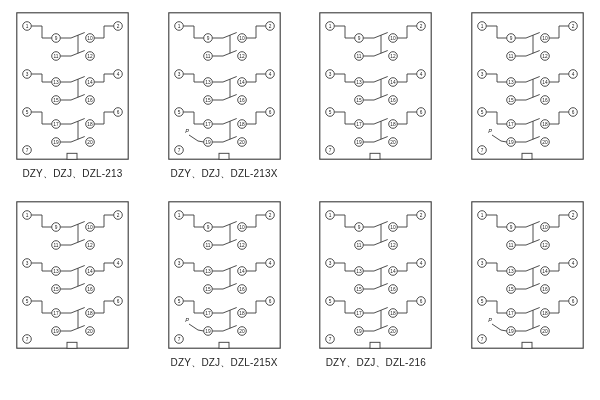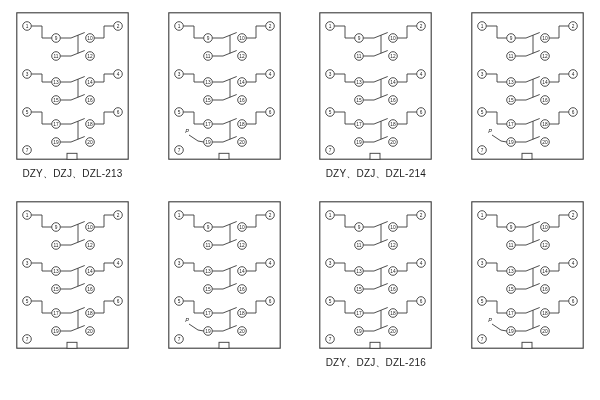--- a/index.html
+++ b/index.html
@@ -156,86 +156,86 @@
           <text x="74" y="89.7" text-anchor="middle" font-size="4.8" fill="#1d1d1d">16</text>
           <circle cx="74" cy="112" r="4.3" fill="#ffffff" stroke="#3a3a3a" stroke-width="0.9"></circle>
           <text x="74" y="113.7" text-anchor="middle" font-size="4.8" fill="#1d1d1d">18</text>
           <circle cx="74" cy="130" r="4.3" fill="#ffffff" stroke="#3a3a3a" stroke-width="0.9"></circle>
           <text x="74" y="131.7" text-anchor="middle" font-size="4.8" fill="#1d1d1d">20</text>
           <rect x="51" y="141.3" width="10" height="6" fill="#ffffff" stroke="#3a3a3a" stroke-width="0.9"></rect>
           <text x="19" y="121" text-anchor="middle" font-size="5.6" font-style="italic" fill="#1d1d1d">P</text>
           <line x1="21" y1="123" x2="30" y2="129" stroke="#3a3a3a" stroke-width="0.9"></line>
           <line x1="30" y1="129" x2="35.7" y2="130" stroke="#3a3a3a" stroke-width="0.9"></line>
         </svg>
-      </div>
-      <div class="panel">
-        <svg viewBox="0 0 113 148" width="113" height="148">
-          <rect x="0.8" y="0.8" width="111.4" height="146.4" fill="none" stroke="#3a3a3a" stroke-width="1.1"></rect>
-          <line x1="44.3" y1="26" x2="55" y2="26" stroke="#3a3a3a" stroke-width="0.9"></line>
-          <line x1="55" y1="26" x2="68.7" y2="20.5" stroke="#3a3a3a" stroke-width="0.9"></line>
-          <line x1="44.3" y1="44" x2="55" y2="44" stroke="#3a3a3a" stroke-width="0.9"></line>
-          <line x1="55" y1="44" x2="68.7" y2="38.5" stroke="#3a3a3a" stroke-width="0.9"></line>
-          <line x1="44.3" y1="70" x2="55" y2="70" stroke="#3a3a3a" stroke-width="0.9"></line>
-          <line x1="55" y1="70" x2="68.7" y2="64.5" stroke="#3a3a3a" stroke-width="0.9"></line>
-          <line x1="44.3" y1="88" x2="55" y2="88" stroke="#3a3a3a" stroke-width="0.9"></line>
-          <line x1="55" y1="88" x2="68.7" y2="82.5" stroke="#3a3a3a" stroke-width="0.9"></line>
-          <line x1="44.3" y1="112" x2="55" y2="112" stroke="#3a3a3a" stroke-width="0.9"></line>
-          <line x1="55" y1="112" x2="68.7" y2="106.5" stroke="#3a3a3a" stroke-width="0.9"></line>
-          <line x1="44.3" y1="130" x2="55" y2="130" stroke="#3a3a3a" stroke-width="0.9"></line>
-          <line x1="55" y1="130" x2="68.7" y2="124.5" stroke="#3a3a3a" stroke-width="0.9"></line>
-          <polyline points="15.3,14 26,14 26,26 35.7,26" fill="none" stroke="#3a3a3a" stroke-width="0.9"></polyline>
-          <polyline points="97.7,14 88,14 88,26 78.3,26" fill="none" stroke="#3a3a3a" stroke-width="0.9"></polyline>
-          <line x1="62" y1="23.2" x2="62" y2="41.2" stroke="#3a3a3a" stroke-width="0.9"></line>
-          <polyline points="15.3,62 26,62 26,70 35.7,70" fill="none" stroke="#3a3a3a" stroke-width="0.9"></polyline>
-          <polyline points="97.7,62 88,62 88,70 78.3,70" fill="none" stroke="#3a3a3a" stroke-width="0.9"></polyline>
-          <line x1="62" y1="67.2" x2="62" y2="85.2" stroke="#3a3a3a" stroke-width="0.9"></line>
-          <polyline points="15.3,100 26,100 26,112 35.7,112" fill="none" stroke="#3a3a3a" stroke-width="0.9"></polyline>
-          <polyline points="97.7,100 88,100 88,112 78.3,112" fill="none" stroke="#3a3a3a" stroke-width="0.9"></polyline>
-          <line x1="62" y1="109.2" x2="62" y2="127.2" stroke="#3a3a3a" stroke-width="0.9"></line>
-          <circle cx="11" cy="14" r="4.3" fill="#ffffff" stroke="#3a3a3a" stroke-width="0.9"></circle>
-          <text x="11" y="15.7" text-anchor="middle" font-size="4.8" fill="#1d1d1d">1</text>
-          <circle cx="11" cy="62" r="4.3" fill="#ffffff" stroke="#3a3a3a" stroke-width="0.9"></circle>
-          <text x="11" y="63.7" text-anchor="middle" font-size="4.8" fill="#1d1d1d">3</text>
-          <circle cx="11" cy="100" r="4.3" fill="#ffffff" stroke="#3a3a3a" stroke-width="0.9"></circle>
-          <text x="11" y="101.7" text-anchor="middle" font-size="4.8" fill="#1d1d1d">5</text>
-          <circle cx="11" cy="138" r="4.3" fill="#ffffff" stroke="#3a3a3a" stroke-width="0.9"></circle>
-          <text x="11" y="139.7" text-anchor="middle" font-size="4.8" fill="#1d1d1d">7</text>
-          <circle cx="102" cy="14" r="4.3" fill="#ffffff" stroke="#3a3a3a" stroke-width="0.9"></circle>
-          <text x="102" y="15.7" text-anchor="middle" font-size="4.8" fill="#1d1d1d">2</text>
-          <circle cx="102" cy="62" r="4.3" fill="#ffffff" stroke="#3a3a3a" stroke-width="0.9"></circle>
-          <text x="102" y="63.7" text-anchor="middle" font-size="4.8" fill="#1d1d1d">4</text>
-          <circle cx="102" cy="100" r="4.3" fill="#ffffff" stroke="#3a3a3a" stroke-width="0.9"></circle>
-          <text x="102" y="101.7" text-anchor="middle" font-size="4.8" fill="#1d1d1d">6</text>
-          <circle cx="40" cy="26" r="4.3" fill="#ffffff" stroke="#3a3a3a" stroke-width="0.9"></circle>
-          <text x="40" y="27.7" text-anchor="middle" font-size="4.8" fill="#1d1d1d">9</text>
-          <circle cx="40" cy="44" r="4.3" fill="#ffffff" stroke="#3a3a3a" stroke-width="0.9"></circle>
-          <text x="40" y="45.7" text-anchor="middle" font-size="4.8" fill="#1d1d1d">11</text>
-          <circle cx="40" cy="70" r="4.3" fill="#ffffff" stroke="#3a3a3a" stroke-width="0.9"></circle>
-          <text x="40" y="71.7" text-anchor="middle" font-size="4.8" fill="#1d1d1d">13</text>
-          <circle cx="40" cy="88" r="4.3" fill="#ffffff" stroke="#3a3a3a" stroke-width="0.9"></circle>
-          <text x="40" y="89.7" text-anchor="middle" font-size="4.8" fill="#1d1d1d">15</text>
-          <circle cx="40" cy="112" r="4.3" fill="#ffffff" stroke="#3a3a3a" stroke-width="0.9"></circle>
-          <text x="40" y="113.7" text-anchor="middle" font-size="4.8" fill="#1d1d1d">17</text>
-          <circle cx="40" cy="130" r="4.3" fill="#ffffff" stroke="#3a3a3a" stroke-width="0.9"></circle>
-          <text x="40" y="131.7" text-anchor="middle" font-size="4.8" fill="#1d1d1d">19</text>
-          <circle cx="74" cy="26" r="4.3" fill="#ffffff" stroke="#3a3a3a" stroke-width="0.9"></circle>
-          <text x="74" y="27.7" text-anchor="middle" font-size="4.8" fill="#1d1d1d">10</text>
-          <circle cx="74" cy="44" r="4.3" fill="#ffffff" stroke="#3a3a3a" stroke-width="0.9"></circle>
-          <text x="74" y="45.7" text-anchor="middle" font-size="4.8" fill="#1d1d1d">12</text>
-          <circle cx="74" cy="70" r="4.3" fill="#ffffff" stroke="#3a3a3a" stroke-width="0.9"></circle>
-          <text x="74" y="71.7" text-anchor="middle" font-size="4.8" fill="#1d1d1d">14</text>
-          <circle cx="74" cy="88" r="4.3" fill="#ffffff" stroke="#3a3a3a" stroke-width="0.9"></circle>
-          <text x="74" y="89.7" text-anchor="middle" font-size="4.8" fill="#1d1d1d">16</text>
-          <circle cx="74" cy="112" r="4.3" fill="#ffffff" stroke="#3a3a3a" stroke-width="0.9"></circle>
-          <text x="74" y="113.7" text-anchor="middle" font-size="4.8" fill="#1d1d1d">18</text>
-          <circle cx="74" cy="130" r="4.3" fill="#ffffff" stroke="#3a3a3a" stroke-width="0.9"></circle>
-          <text x="74" y="131.7" text-anchor="middle" font-size="4.8" fill="#1d1d1d">20</text>
-          <rect x="51" y="141.3" width="10" height="6" fill="#ffffff" stroke="#3a3a3a" stroke-width="0.9"></rect>
-        </svg>
-        <div class="panel-label">DZY、DZJ、DZL-214</div>
+        <div class="panel-label">DZY、DZJ、DZL-213X</div>
+      </div>
+      <div class="panel">
+        <svg viewBox="0 0 113 148" width="113" height="148">
+          <rect x="0.8" y="0.8" width="111.4" height="146.4" fill="none" stroke="#3a3a3a" stroke-width="1.1"></rect>
+          <line x1="44.3" y1="26" x2="55" y2="26" stroke="#3a3a3a" stroke-width="0.9"></line>
+          <line x1="55" y1="26" x2="68.7" y2="20.5" stroke="#3a3a3a" stroke-width="0.9"></line>
+          <line x1="44.3" y1="44" x2="55" y2="44" stroke="#3a3a3a" stroke-width="0.9"></line>
+          <line x1="55" y1="44" x2="68.7" y2="38.5" stroke="#3a3a3a" stroke-width="0.9"></line>
+          <line x1="44.3" y1="70" x2="55" y2="70" stroke="#3a3a3a" stroke-width="0.9"></line>
+          <line x1="55" y1="70" x2="68.7" y2="64.5" stroke="#3a3a3a" stroke-width="0.9"></line>
+          <line x1="44.3" y1="88" x2="55" y2="88" stroke="#3a3a3a" stroke-width="0.9"></line>
+          <line x1="55" y1="88" x2="68.7" y2="82.5" stroke="#3a3a3a" stroke-width="0.9"></line>
+          <line x1="44.3" y1="112" x2="55" y2="112" stroke="#3a3a3a" stroke-width="0.9"></line>
+          <line x1="55" y1="112" x2="68.7" y2="106.5" stroke="#3a3a3a" stroke-width="0.9"></line>
+          <line x1="44.3" y1="130" x2="55" y2="130" stroke="#3a3a3a" stroke-width="0.9"></line>
+          <line x1="55" y1="130" x2="68.7" y2="124.5" stroke="#3a3a3a" stroke-width="0.9"></line>
+          <polyline points="15.3,14 26,14 26,26 35.7,26" fill="none" stroke="#3a3a3a" stroke-width="0.9"></polyline>
+          <polyline points="97.7,14 88,14 88,26 78.3,26" fill="none" stroke="#3a3a3a" stroke-width="0.9"></polyline>
+          <line x1="62" y1="23.2" x2="62" y2="41.2" stroke="#3a3a3a" stroke-width="0.9"></line>
+          <polyline points="15.3,62 26,62 26,70 35.7,70" fill="none" stroke="#3a3a3a" stroke-width="0.9"></polyline>
+          <polyline points="97.7,62 88,62 88,70 78.3,70" fill="none" stroke="#3a3a3a" stroke-width="0.9"></polyline>
+          <line x1="62" y1="67.2" x2="62" y2="85.2" stroke="#3a3a3a" stroke-width="0.9"></line>
+          <polyline points="15.3,100 26,100 26,112 35.7,112" fill="none" stroke="#3a3a3a" stroke-width="0.9"></polyline>
+          <polyline points="97.7,100 88,100 88,112 78.3,112" fill="none" stroke="#3a3a3a" stroke-width="0.9"></polyline>
+          <line x1="62" y1="109.2" x2="62" y2="127.2" stroke="#3a3a3a" stroke-width="0.9"></line>
+          <circle cx="11" cy="14" r="4.3" fill="#ffffff" stroke="#3a3a3a" stroke-width="0.9"></circle>
+          <text x="11" y="15.7" text-anchor="middle" font-size="4.8" fill="#1d1d1d">1</text>
+          <circle cx="11" cy="62" r="4.3" fill="#ffffff" stroke="#3a3a3a" stroke-width="0.9"></circle>
+          <text x="11" y="63.7" text-anchor="middle" font-size="4.8" fill="#1d1d1d">3</text>
+          <circle cx="11" cy="100" r="4.3" fill="#ffffff" stroke="#3a3a3a" stroke-width="0.9"></circle>
+          <text x="11" y="101.7" text-anchor="middle" font-size="4.8" fill="#1d1d1d">5</text>
+          <circle cx="11" cy="138" r="4.3" fill="#ffffff" stroke="#3a3a3a" stroke-width="0.9"></circle>
+          <text x="11" y="139.7" text-anchor="middle" font-size="4.8" fill="#1d1d1d">7</text>
+          <circle cx="102" cy="14" r="4.3" fill="#ffffff" stroke="#3a3a3a" stroke-width="0.9"></circle>
+          <text x="102" y="15.7" text-anchor="middle" font-size="4.8" fill="#1d1d1d">2</text>
+          <circle cx="102" cy="62" r="4.3" fill="#ffffff" stroke="#3a3a3a" stroke-width="0.9"></circle>
+          <text x="102" y="63.7" text-anchor="middle" font-size="4.8" fill="#1d1d1d">4</text>
+          <circle cx="102" cy="100" r="4.3" fill="#ffffff" stroke="#3a3a3a" stroke-width="0.9"></circle>
+          <text x="102" y="101.7" text-anchor="middle" font-size="4.8" fill="#1d1d1d">6</text>
+          <circle cx="40" cy="26" r="4.3" fill="#ffffff" stroke="#3a3a3a" stroke-width="0.9"></circle>
+          <text x="40" y="27.7" text-anchor="middle" font-size="4.8" fill="#1d1d1d">9</text>
+          <circle cx="40" cy="44" r="4.3" fill="#ffffff" stroke="#3a3a3a" stroke-width="0.9"></circle>
+          <text x="40" y="45.7" text-anchor="middle" font-size="4.8" fill="#1d1d1d">11</text>
+          <circle cx="40" cy="70" r="4.3" fill="#ffffff" stroke="#3a3a3a" stroke-width="0.9"></circle>
+          <text x="40" y="71.7" text-anchor="middle" font-size="4.8" fill="#1d1d1d">13</text>
+          <circle cx="40" cy="88" r="4.3" fill="#ffffff" stroke="#3a3a3a" stroke-width="0.9"></circle>
+          <text x="40" y="89.7" text-anchor="middle" font-size="4.8" fill="#1d1d1d">15</text>
+          <circle cx="40" cy="112" r="4.3" fill="#ffffff" stroke="#3a3a3a" stroke-width="0.9"></circle>
+          <text x="40" y="113.7" text-anchor="middle" font-size="4.8" fill="#1d1d1d">17</text>
+          <circle cx="40" cy="130" r="4.3" fill="#ffffff" stroke="#3a3a3a" stroke-width="0.9"></circle>
+          <text x="40" y="131.7" text-anchor="middle" font-size="4.8" fill="#1d1d1d">19</text>
+          <circle cx="74" cy="26" r="4.3" fill="#ffffff" stroke="#3a3a3a" stroke-width="0.9"></circle>
+          <text x="74" y="27.7" text-anchor="middle" font-size="4.8" fill="#1d1d1d">10</text>
+          <circle cx="74" cy="44" r="4.3" fill="#ffffff" stroke="#3a3a3a" stroke-width="0.9"></circle>
+          <text x="74" y="45.7" text-anchor="middle" font-size="4.8" fill="#1d1d1d">12</text>
+          <circle cx="74" cy="70" r="4.3" fill="#ffffff" stroke="#3a3a3a" stroke-width="0.9"></circle>
+          <text x="74" y="71.7" text-anchor="middle" font-size="4.8" fill="#1d1d1d">14</text>
+          <circle cx="74" cy="88" r="4.3" fill="#ffffff" stroke="#3a3a3a" stroke-width="0.9"></circle>
+          <text x="74" y="89.7" text-anchor="middle" font-size="4.8" fill="#1d1d1d">16</text>
+          <circle cx="74" cy="112" r="4.3" fill="#ffffff" stroke="#3a3a3a" stroke-width="0.9"></circle>
+          <text x="74" y="113.7" text-anchor="middle" font-size="4.8" fill="#1d1d1d">18</text>
+          <circle cx="74" cy="130" r="4.3" fill="#ffffff" stroke="#3a3a3a" stroke-width="0.9"></circle>
+          <text x="74" y="131.7" text-anchor="middle" font-size="4.8" fill="#1d1d1d">20</text>
+          <rect x="51" y="141.3" width="10" height="6" fill="#ffffff" stroke="#3a3a3a" stroke-width="0.9"></rect>
+        </svg>
       </div>
       <div class="panel">
         <svg viewBox="0 0 113 148" width="113" height="148">
           <rect x="0.8" y="0.8" width="111.4" height="146.4" fill="none" stroke="#3a3a3a" stroke-width="1.1"></rect>
           <line x1="44.3" y1="26" x2="55" y2="26" stroke="#3a3a3a" stroke-width="0.9"></line>
           <line x1="55" y1="26" x2="68.7" y2="20.5" stroke="#3a3a3a" stroke-width="0.9"></line>
           <line x1="44.3" y1="44" x2="55" y2="44" stroke="#3a3a3a" stroke-width="0.9"></line>
           <line x1="55" y1="44" x2="68.7" y2="38.5" stroke="#3a3a3a" stroke-width="0.9"></line>
           <line x1="44.3" y1="70" x2="55" y2="70" stroke="#3a3a3a" stroke-width="0.9"></line>
           <line x1="55" y1="70" x2="68.7" y2="64.5" stroke="#3a3a3a" stroke-width="0.9"></line>
@@ -423,20 +423,21 @@
           <text x="74" y="89.7" text-anchor="middle" font-size="4.8" fill="#1d1d1d">16</text>
           <circle cx="74" cy="112" r="4.3" fill="#ffffff" stroke="#3a3a3a" stroke-width="0.9"></circle>
           <text x="74" y="113.7" text-anchor="middle" font-size="4.8" fill="#1d1d1d">18</text>
           <circle cx="74" cy="130" r="4.3" fill="#ffffff" stroke="#3a3a3a" stroke-width="0.9"></circle>
           <text x="74" y="131.7" text-anchor="middle" font-size="4.8" fill="#1d1d1d">20</text>
           <rect x="51" y="141.3" width="10" height="6" fill="#ffffff" stroke="#3a3a3a" stroke-width="0.9"></rect>
           <text x="19" y="121" text-anchor="middle" font-size="5.6" font-style="italic" fill="#1d1d1d">P</text>
           <line x1="21" y1="123" x2="30" y2="129" stroke="#3a3a3a" stroke-width="0.9"></line>
           <line x1="30" y1="129" x2="35.7" y2="130" stroke="#3a3a3a" stroke-width="0.9"></line>
         </svg>
+        <div class="panel-label">DZY、DZJ、DZL-215X</div>
       </div>
       <div class="panel">
         <svg viewBox="0 0 113 148" width="113" height="148">
           <rect x="0.8" y="0.8" width="111.4" height="146.4" fill="none" stroke="#3a3a3a" stroke-width="1.1"></rect>
           <line x1="44.3" y1="26" x2="55" y2="26" stroke="#3a3a3a" stroke-width="0.9"></line>
           <line x1="55" y1="26" x2="68.7" y2="20.5" stroke="#3a3a3a" stroke-width="0.9"></line>
           <line x1="44.3" y1="44" x2="55" y2="44" stroke="#3a3a3a" stroke-width="0.9"></line>
           <line x1="55" y1="44" x2="68.7" y2="38.5" stroke="#3a3a3a" stroke-width="0.9"></line>
           <line x1="44.3" y1="70" x2="55" y2="70" stroke="#3a3a3a" stroke-width="0.9"></line>
           <line x1="55" y1="70" x2="68.7" y2="64.5" stroke="#3a3a3a" stroke-width="0.9"></line>

